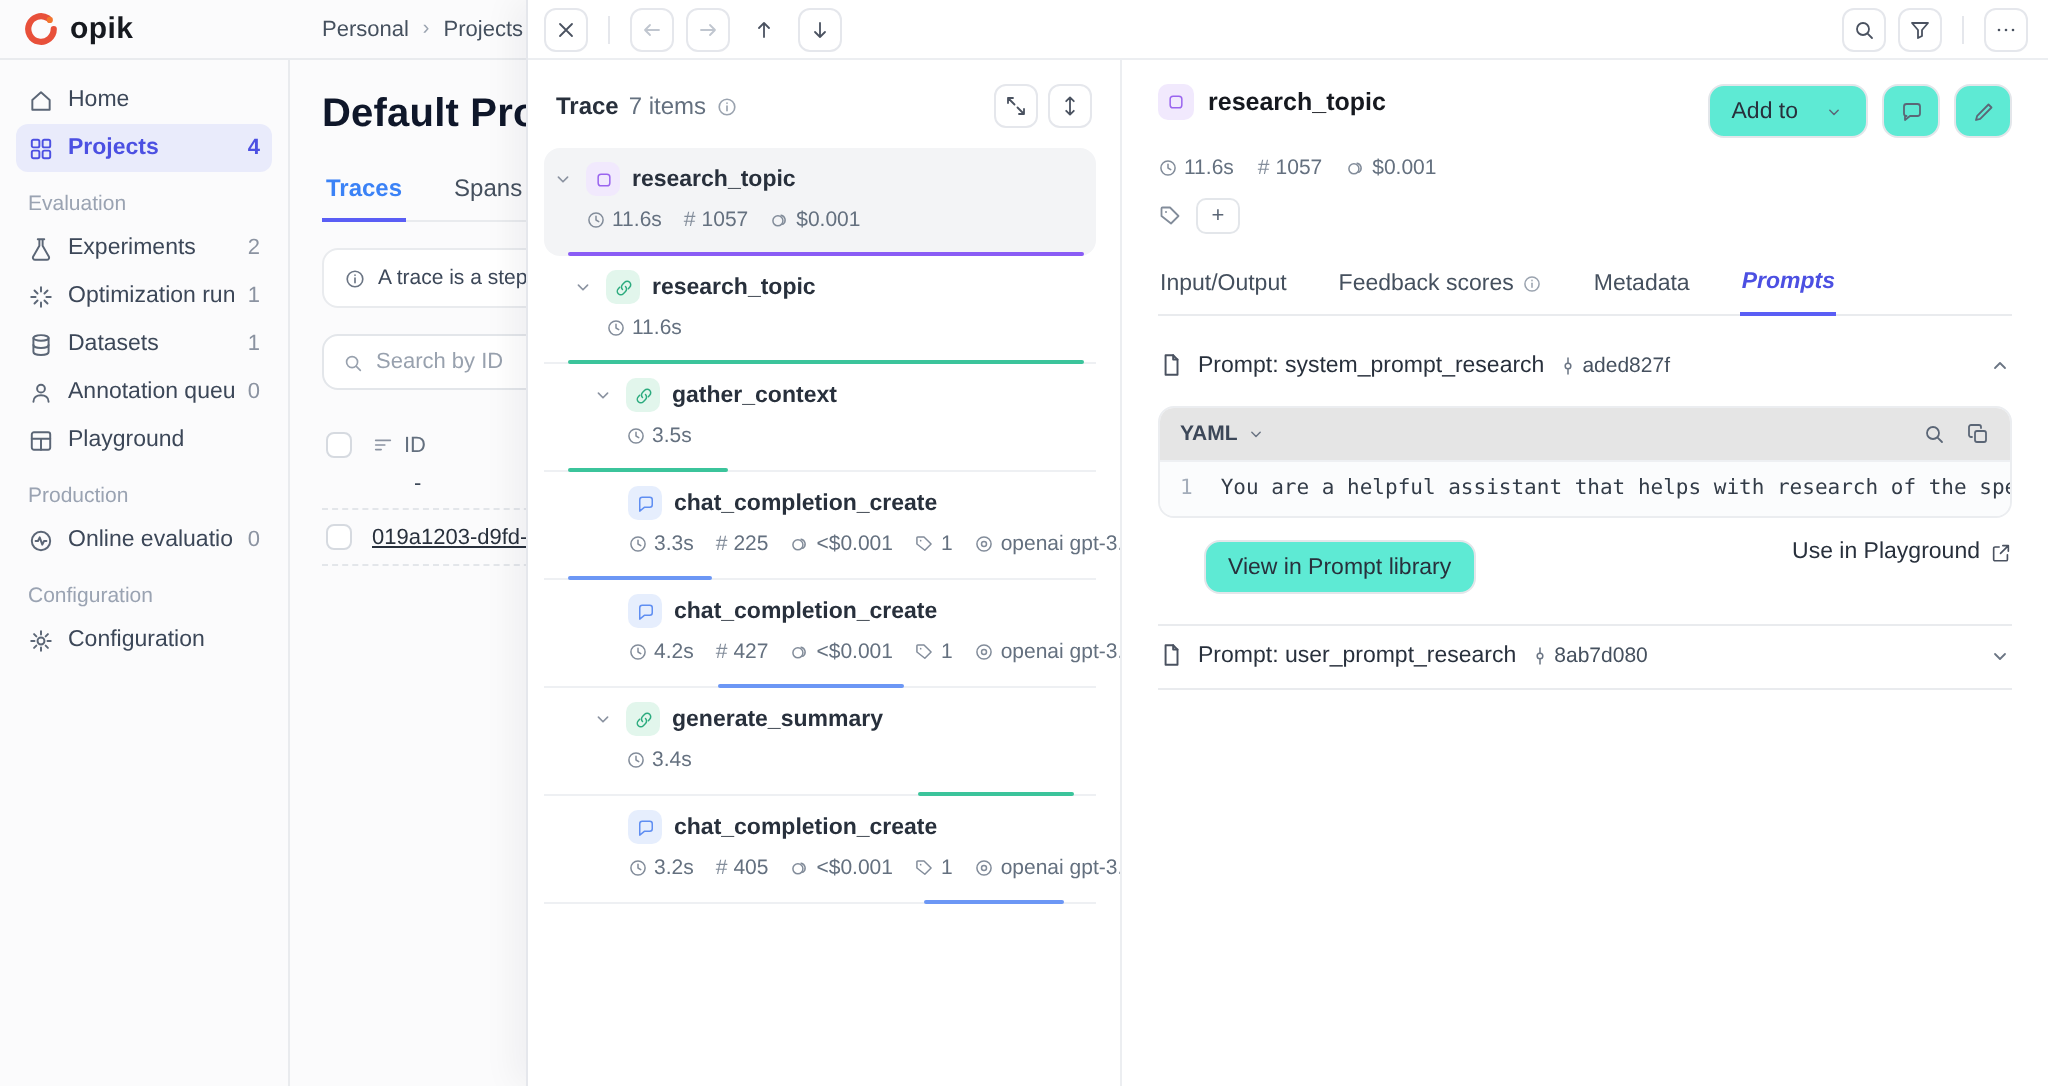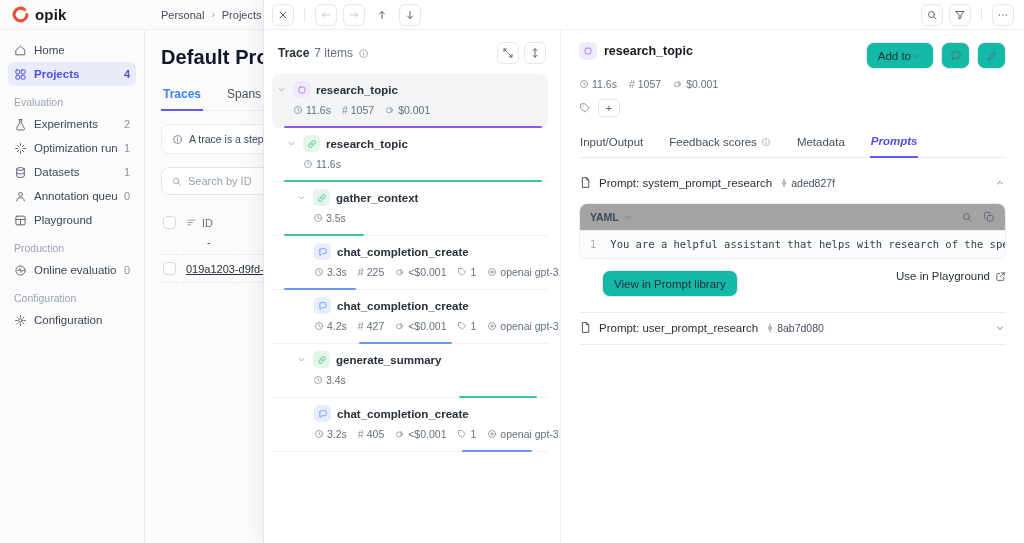--- a/index.html
+++ b/index.html
@@ -83,21 +83,21 @@
   .barzone { position:absolute; left:12px; right:6px; bottom:-1px; height:2px; }
   .barzone .bar { position:absolute; margin:0; top:0; }
 
   
   .detail-pane { flex:1; padding:12px 18px 0; overflow:hidden; }
   .d-head { display:flex; align-items:flex-start; justify-content:space-between; }
   .d-title { display:flex; align-items:center; gap:7px; }
   .d-title .chip { width:18px; height:18px; }
   .d-title .t { font-size:12.5px; font-weight:700; color:#16191f; }
   .d-actions { display:flex; gap:7px; }
-  .btn { display:flex; align-items:center; gap:1px; height:27px; padding:0 11px; background:#14b8a6; border:1px solid #e3e6ea; border-radius:8px; font-size:11.5px; font-weight:500; color:#28303c; cursor:pointer; }
+  .btn { display:flex; align-items:center; gap:13px; height:27px; padding:0 11px; background:#5eead4; border:1px solid #e3e6ea; border-radius:8px; font-size:11.5px; font-weight:500; color:#28303c; cursor:pointer; }
   .btn .ic { width:10px; height:10px; color:#5b6676; }
   .iconbtn { width:29px; height:27px; padding:0; justify-content:center; }
   .iconbtn .ic { width:12px; height:12px; }
   .d-stats { display:flex; gap:12px; margin-top:9px; font-size:10.5px; color:#64707f; }
   .d-tagrow { display:flex; align-items:center; gap:7px; margin-top:9px; }
   .d-tagrow .tagic { width:12px; height:12px; color:#828c9a; }
   .plusbtn { width:22px; height:18px; border:1px solid #e3e6ea; border-radius:5px; background:#fff; color:#5b6676; font-size:11px; display:flex; align-items:center; justify-content:center; cursor:pointer; }
   .d-tabs { display:flex; gap:24px; margin-top:15px; border-bottom:1px solid #e9ebee; }
   .dtab { font-size:11.5px; font-weight:500; color:#45505e; padding:3px 1px 9px; display:flex; align-items:center; gap:4px; cursor:pointer; }
   .dtab .ic { width:10px; height:10px; color:#9aa3af; }
@@ -105,21 +105,21 @@
 
   .prompt-sec { margin-top:14px; }
   .p-head { display:flex; align-items:center; justify-content:space-between; padding:4px 0; cursor:pointer; }
   .p-head-l { display:flex; align-items:center; gap:7px; }
   .p-head-l .doc { width:13px; height:13px; color:#4a5260; }
   .p-title { font-size:11.5px; font-weight:500; color:#28303c; }
   .p-commit { display:flex; align-items:center; gap:2px; font-size:10.5px; color:#45505e; }
   .p-commit .ic { width:10px; height:10px; color:#6b7584; }
   .p-chev { width:12px; height:12px; color:#6b7584; }
   .yaml-card { margin-top:10px; border:1px solid #ebedf0; border-radius:8px; overflow:hidden; }
-  .yaml-head { background:#a3a3a3; padding:7px 10px; display:flex; align-items:center; justify-content:space-between; border-bottom:1px solid #eef0f3; }
+  .yaml-head { background:#e5e5e5; padding:7px 10px; display:flex; align-items:center; justify-content:space-between; border-bottom:1px solid #eef0f3; }
   .yaml-sel { display:flex; align-items:center; gap:4px; font-size:10.5px; font-weight:600; color:#3c4758; cursor:pointer; }
   .yaml-sel .ic { width:10px; height:10px; color:#6b7584; }
   .yaml-tools { display:flex; gap:10px; }
   .yaml-tools .ic { width:12px; height:12px; color:#5b6676; cursor:pointer; }
   .code-line { background:#fbfcfd; padding:7px 10px 8px; font-family:"DejaVu Sans Mono","Liberation Mono",monospace; font-size:10.5px; color:#333c48; display:flex; gap:14px; white-space:nowrap; overflow:hidden; }
   .code-line .ln { color:#a4adba; }
   .p-actions { display:flex; align-items:flex-start; justify-content:space-between; margin-top:11px;padding-left:23px; }
   .use-link { display:flex; align-items:center; gap:5px; font-size:11.5px; font-weight:500; color:#28303c; cursor:pointer; }
   .use-link .ic { width:11px; height:11px; color:#4a5260; }
   .hr { border-top:1px solid #e9ebee; margin-top:15px; }

